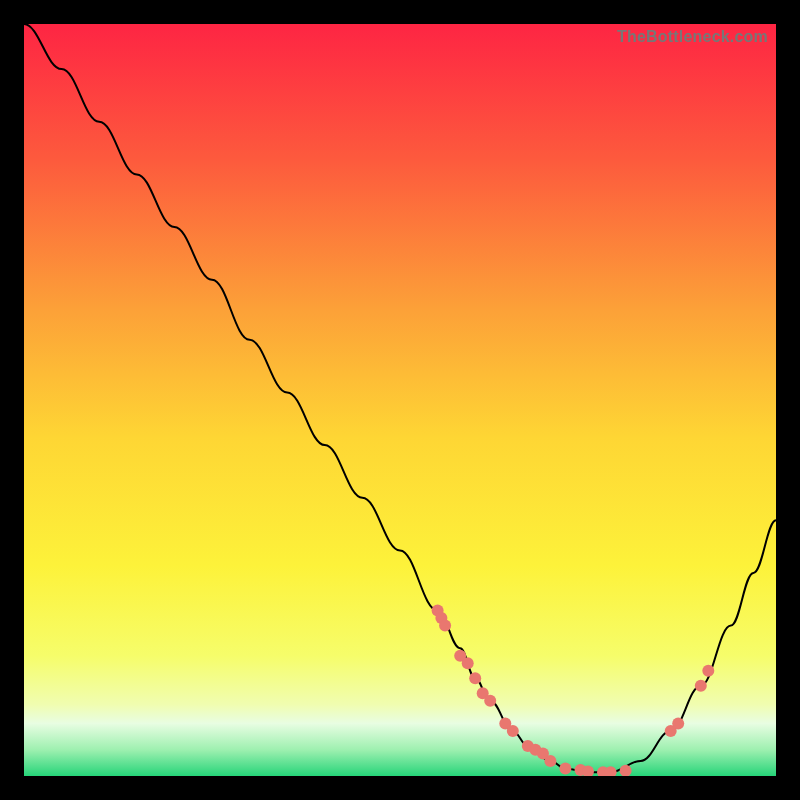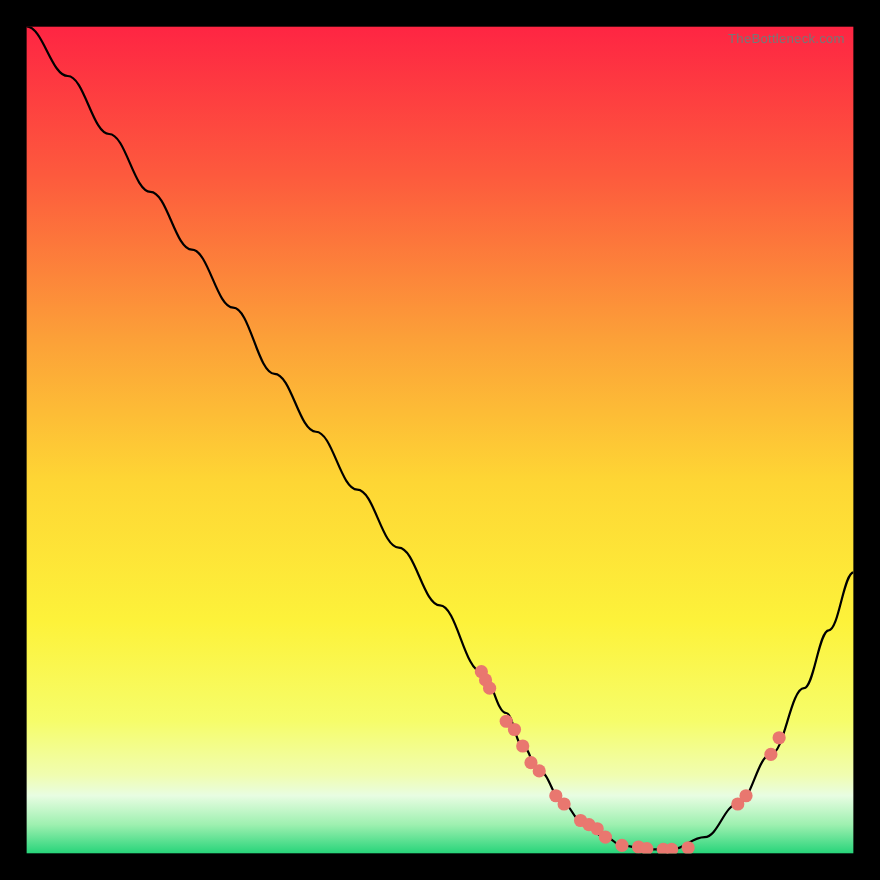--- a/index.html
+++ b/index.html
@@ -23,22 +23,22 @@
     left: 0;
     top: 0;
     width: 752px;
     height: 752px;
   }
   .watermark {
     position: absolute;
     top: 4px;
     right: 8px;
     font-family: Arial, Helvetica, sans-serif;
-    font-size: 12px;
-    font-weight: normal;
+    font-size: 16px;
+    font-weight: bold;
     color: #777;
     letter-spacing: 0.2px;
     user-select: none;
   }
   .curve {
     fill: none;
     stroke: #000;
     stroke-width: 2;
   }
   .marker {

